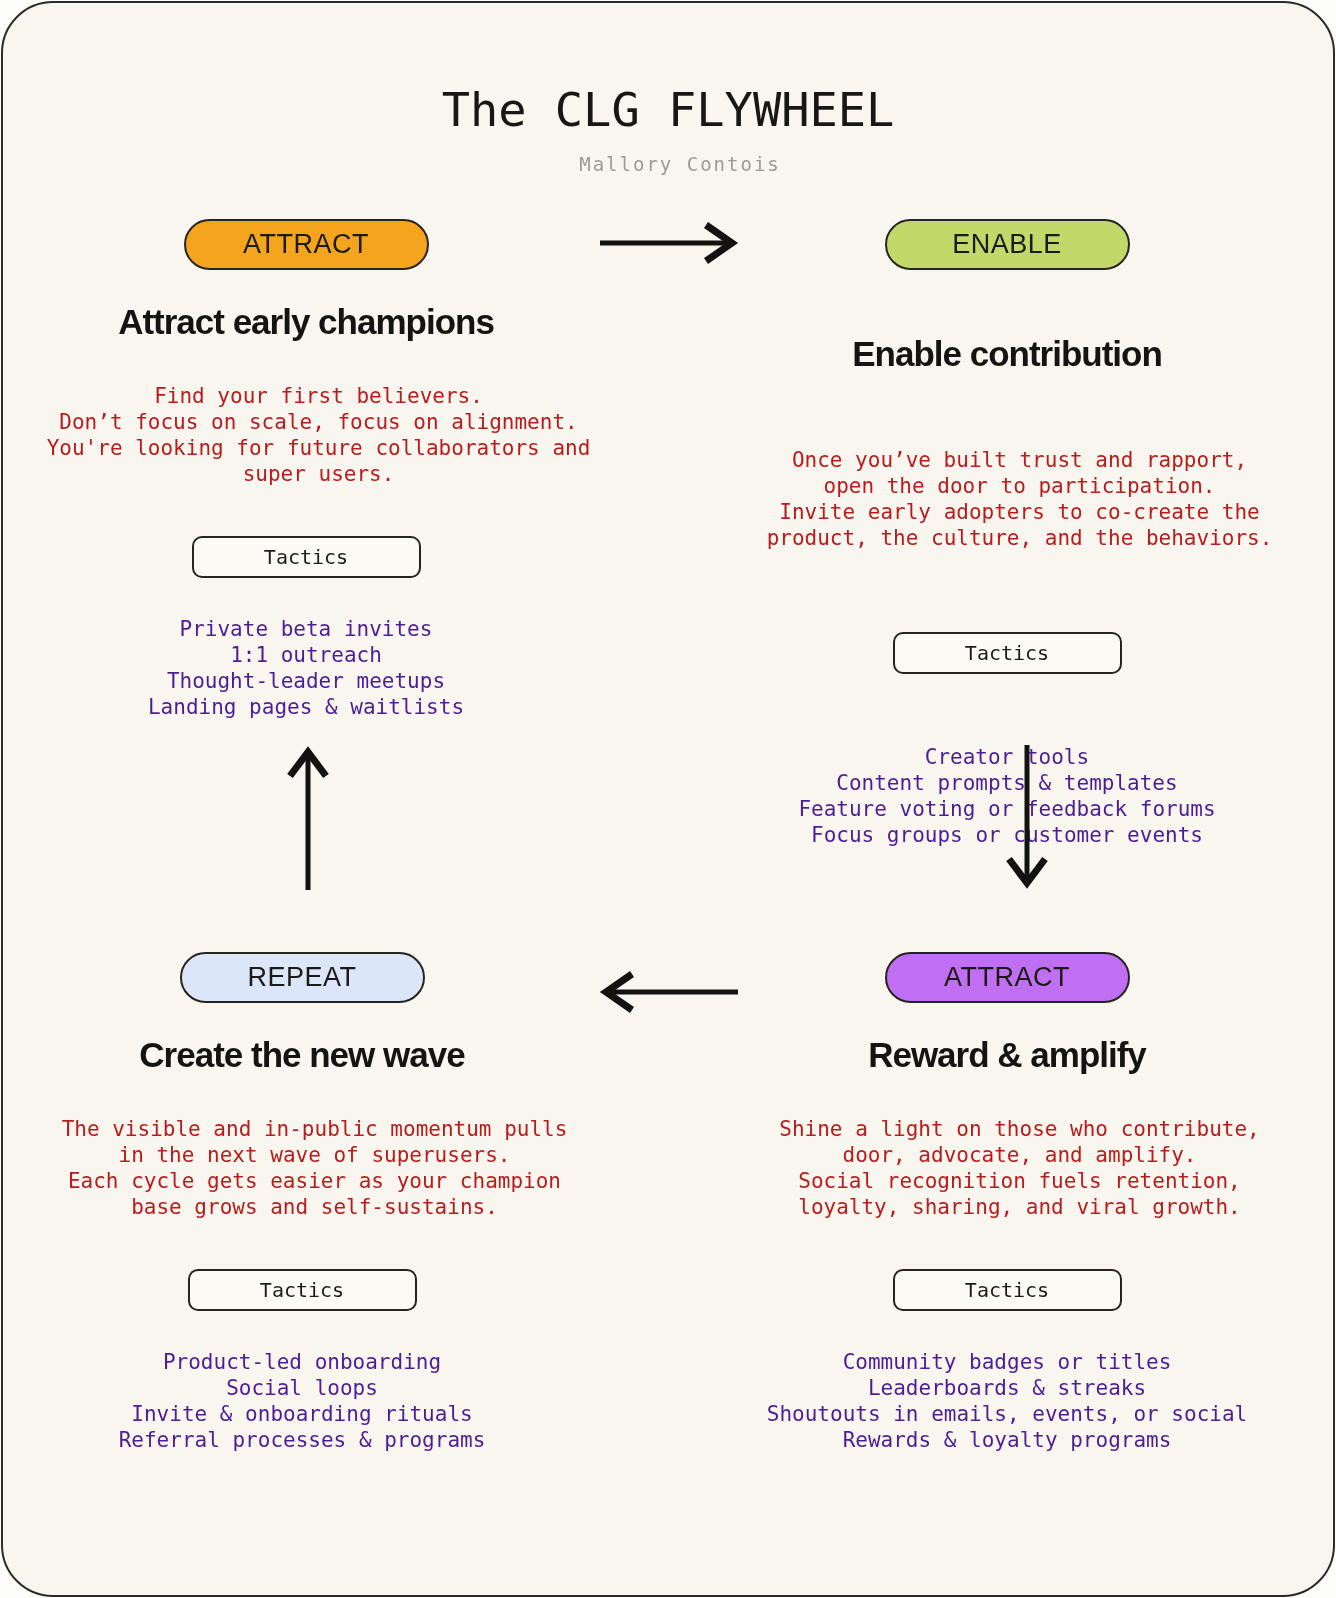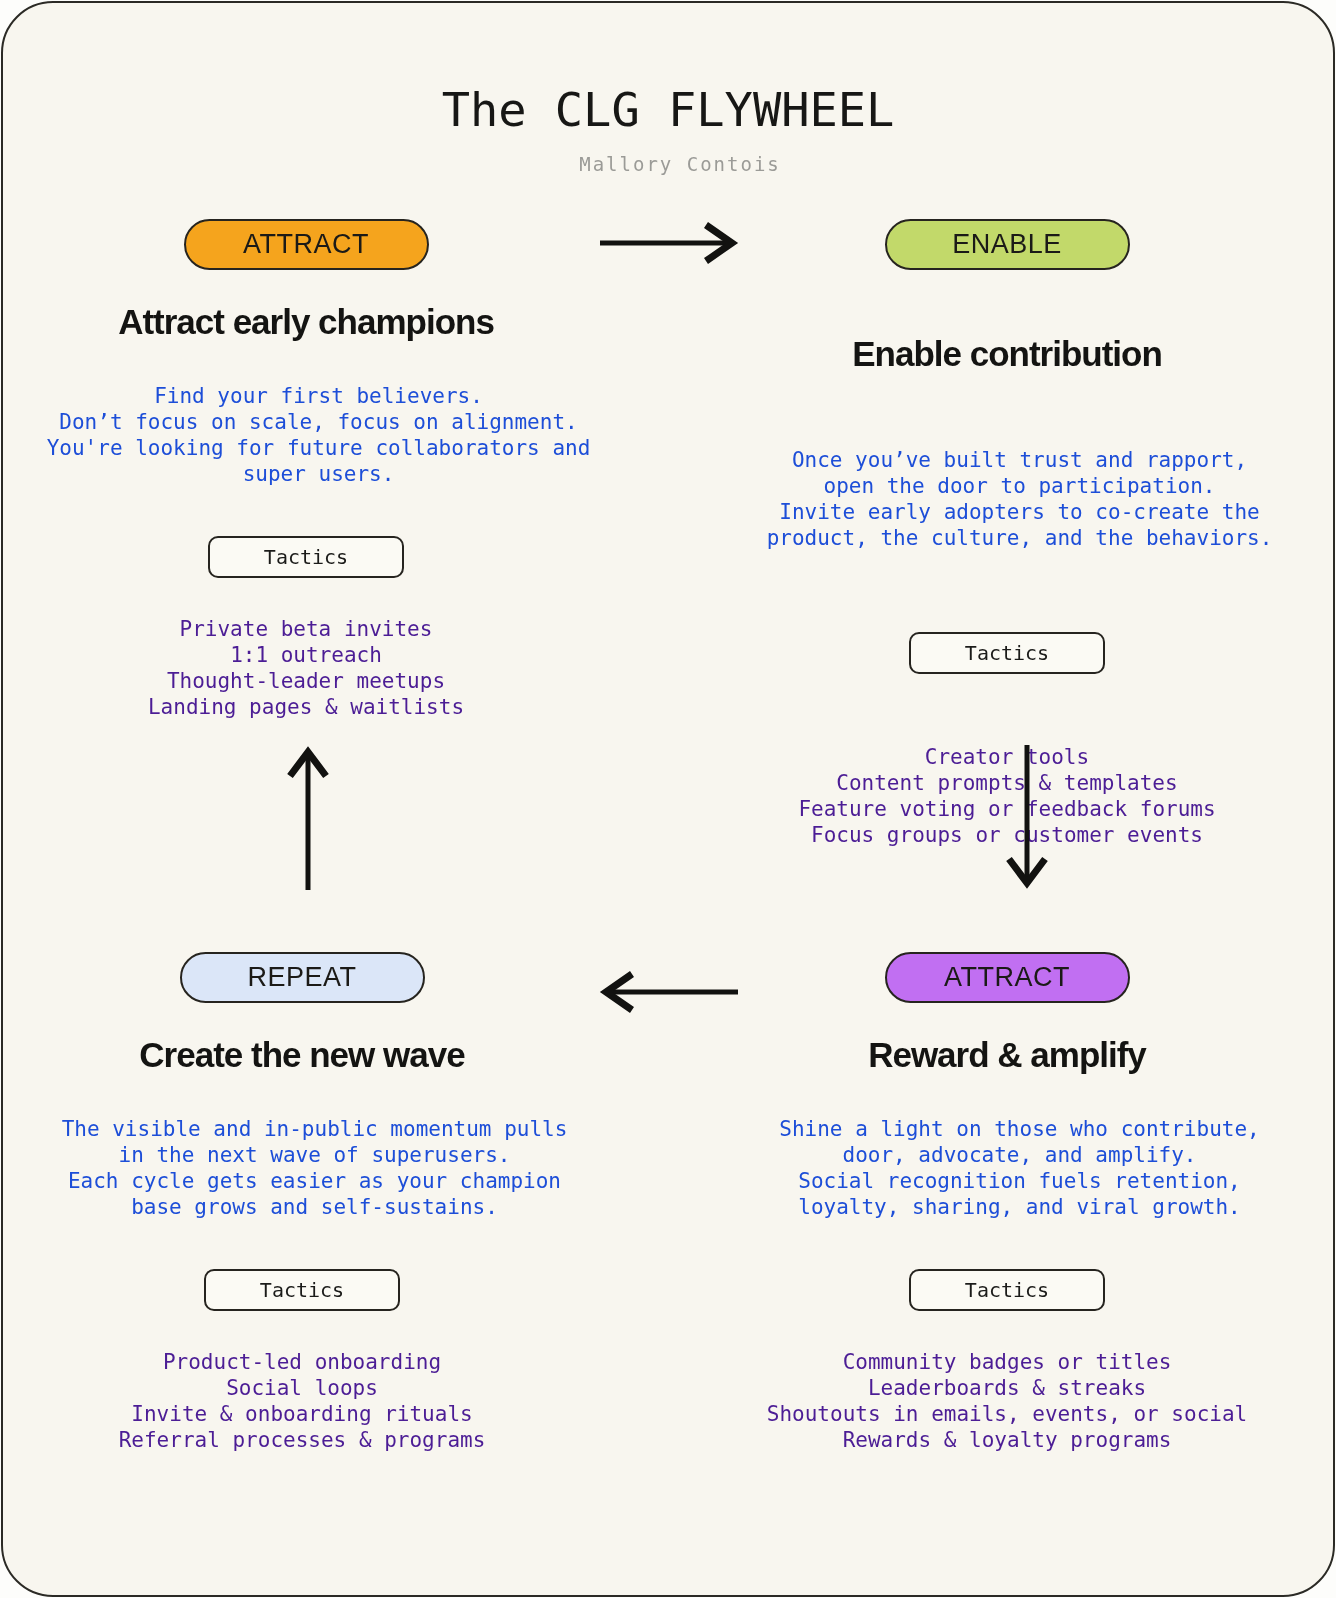--- a/index.html
+++ b/index.html
@@ -33,23 +33,23 @@
   .pill {
     min-width:245px; box-sizing:border-box; padding:8px 26px;
     border:2px solid #26241F; border-radius:999px;
     font-family:"Liberation Sans", sans-serif; font-weight:500;
     font-size:27px; line-height:1.15; letter-spacing:0.5px; color:#1B1A17;
   }
   .stage-heading {
     margin:34px 0 0; font-family:"Liberation Sans", sans-serif;
     font-weight:bold; font-size:35px; line-height:1; letter-spacing:-1px; color:#141412;
   }
-  .stage-desc { margin-top:44px; font-size:21px; line-height:26px; color:#1d4ed8;margin-left:25px; }
+  .stage-desc { margin-top:44px; font-size:21px; line-height:26px; color:#b91c1c;margin-left:25px; }
   .tactics-chip {
-    margin-top:49px; width:196px; box-sizing:border-box; padding:7px 0;
+    margin-top:49px; width:229px; box-sizing:border-box; padding:7px 0;
     border:2px solid #26241F; border-radius:10px; background:#FBFAF4;
     font-size:20px; line-height:1.2; color:#1B1B19;
   }
   .tactics-list {
     list-style:none; margin:38px 0 0; padding:0;
     font-size:21px; line-height:26px; color:#4c1d95;
   }
   .arrow { position:absolute; }
   .arrow svg { display:block; }
   .arrow path { stroke:#121210; fill:none; }

